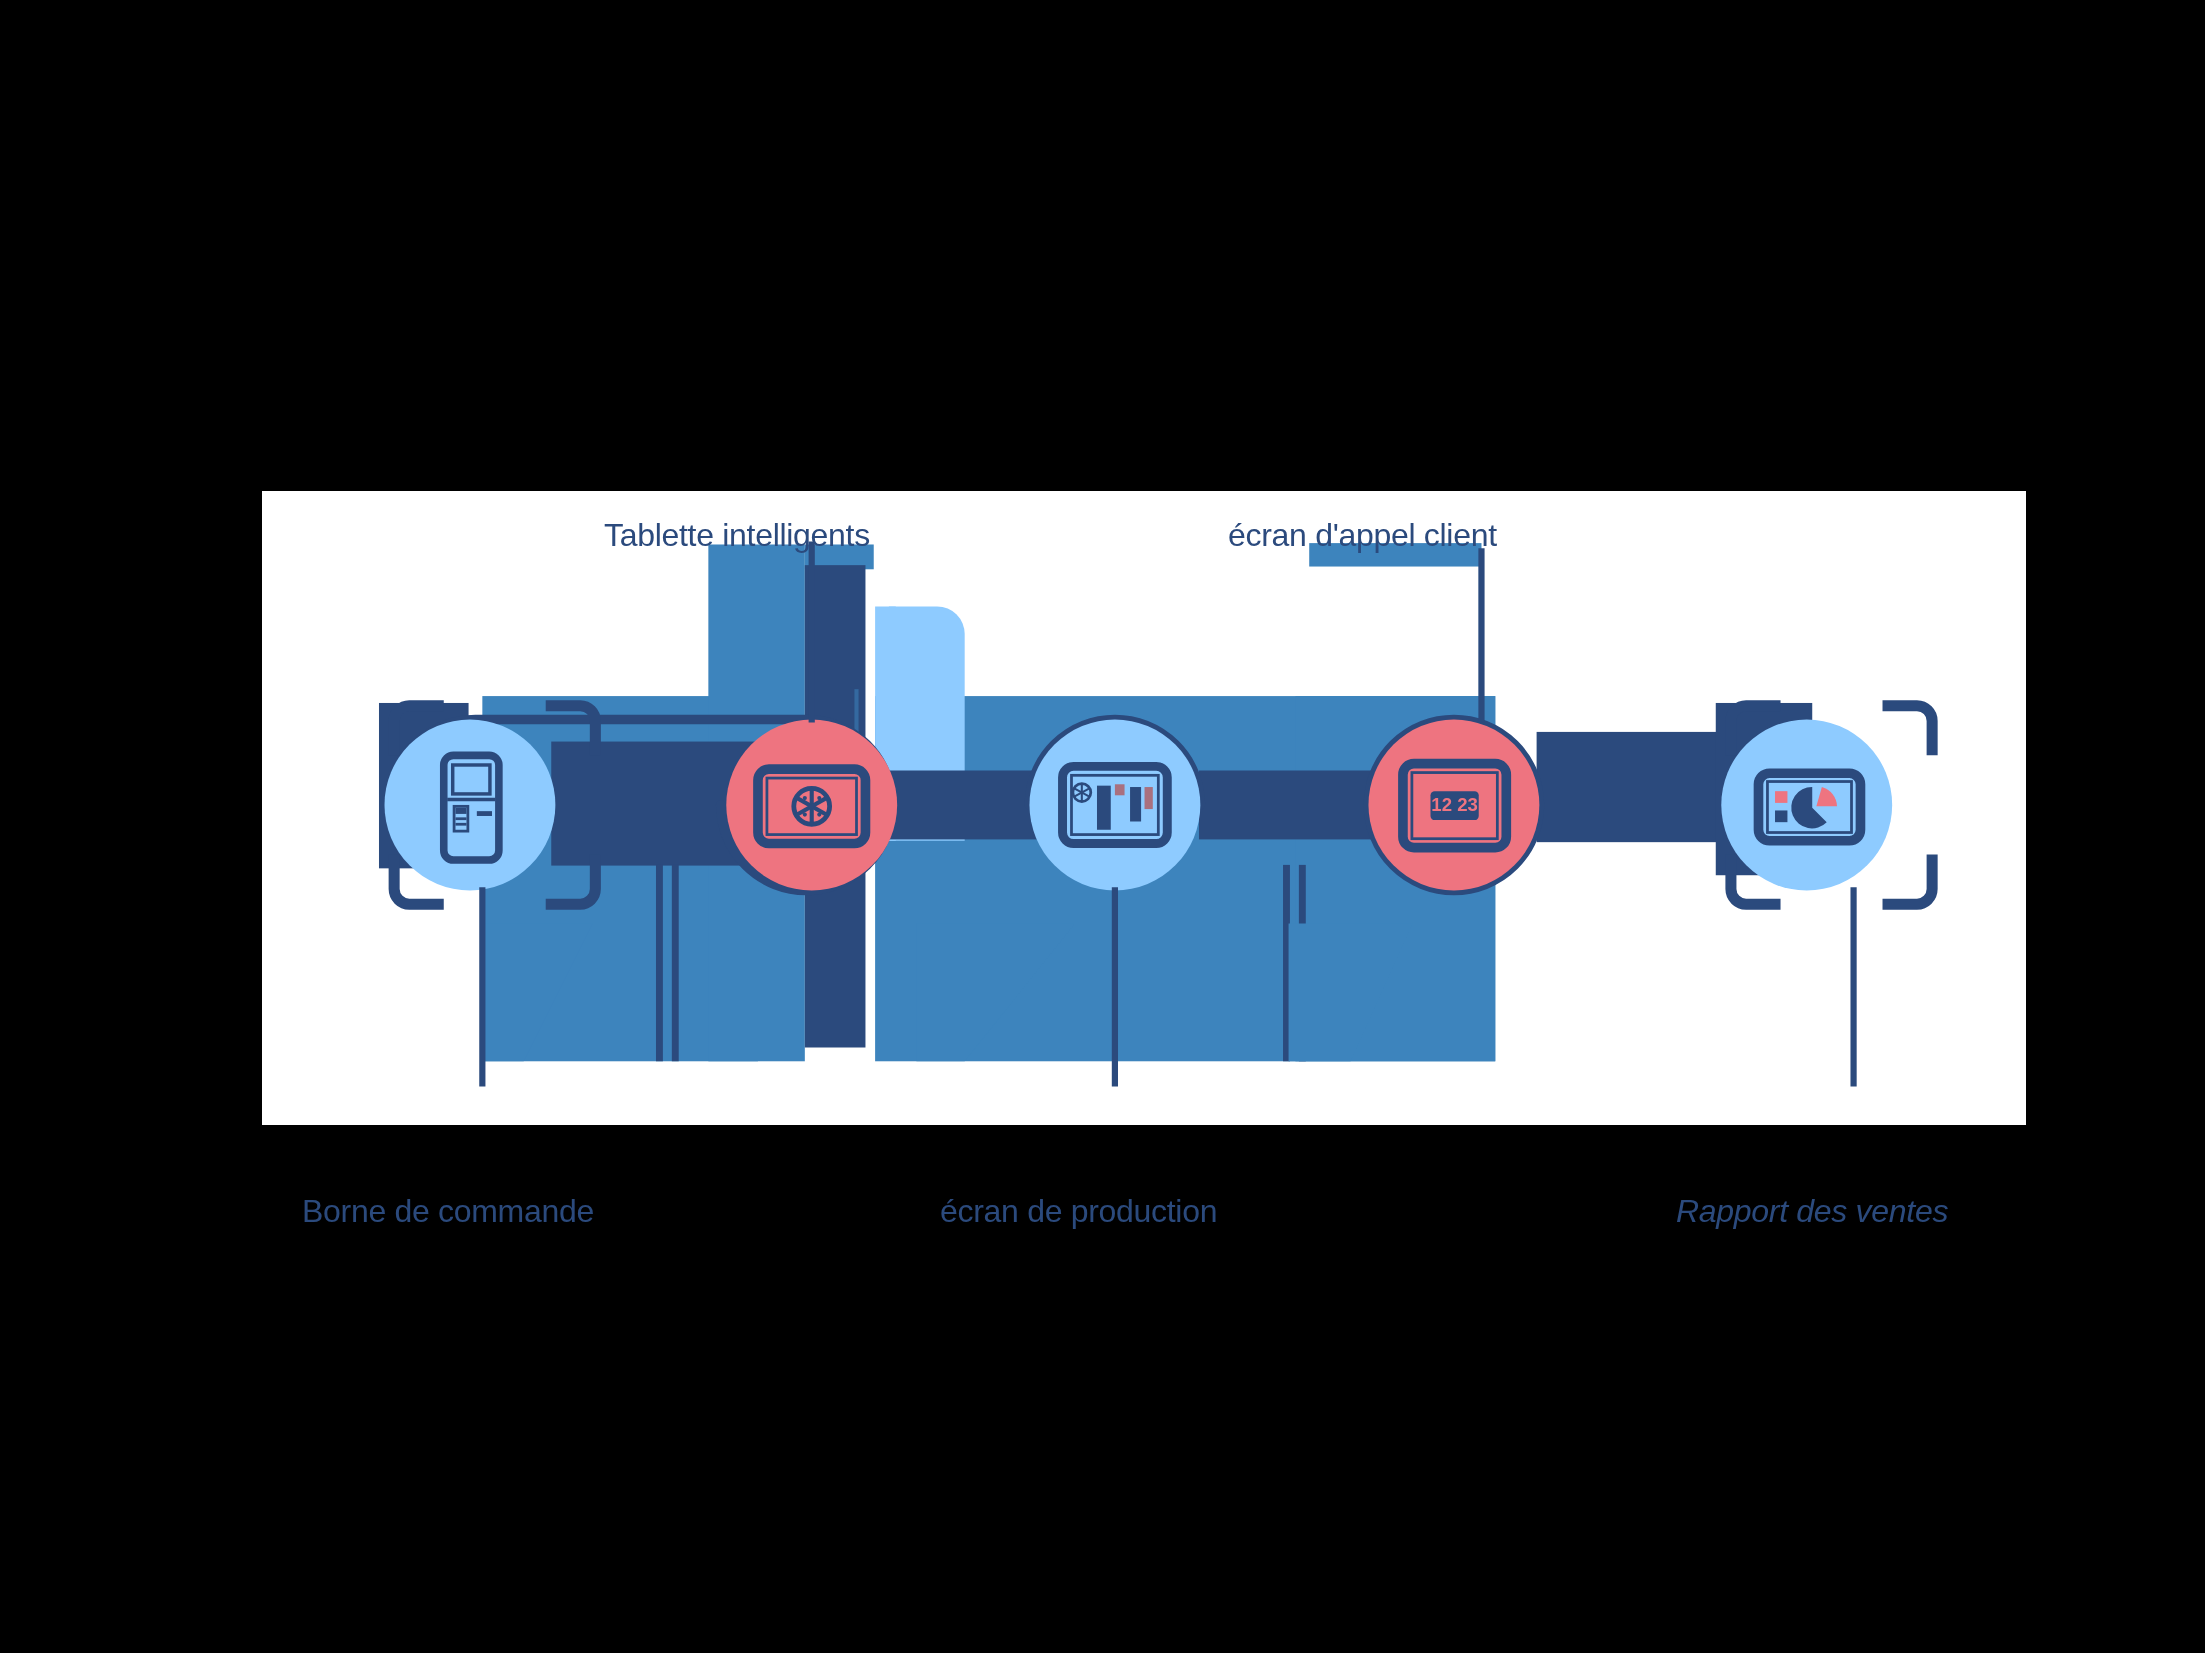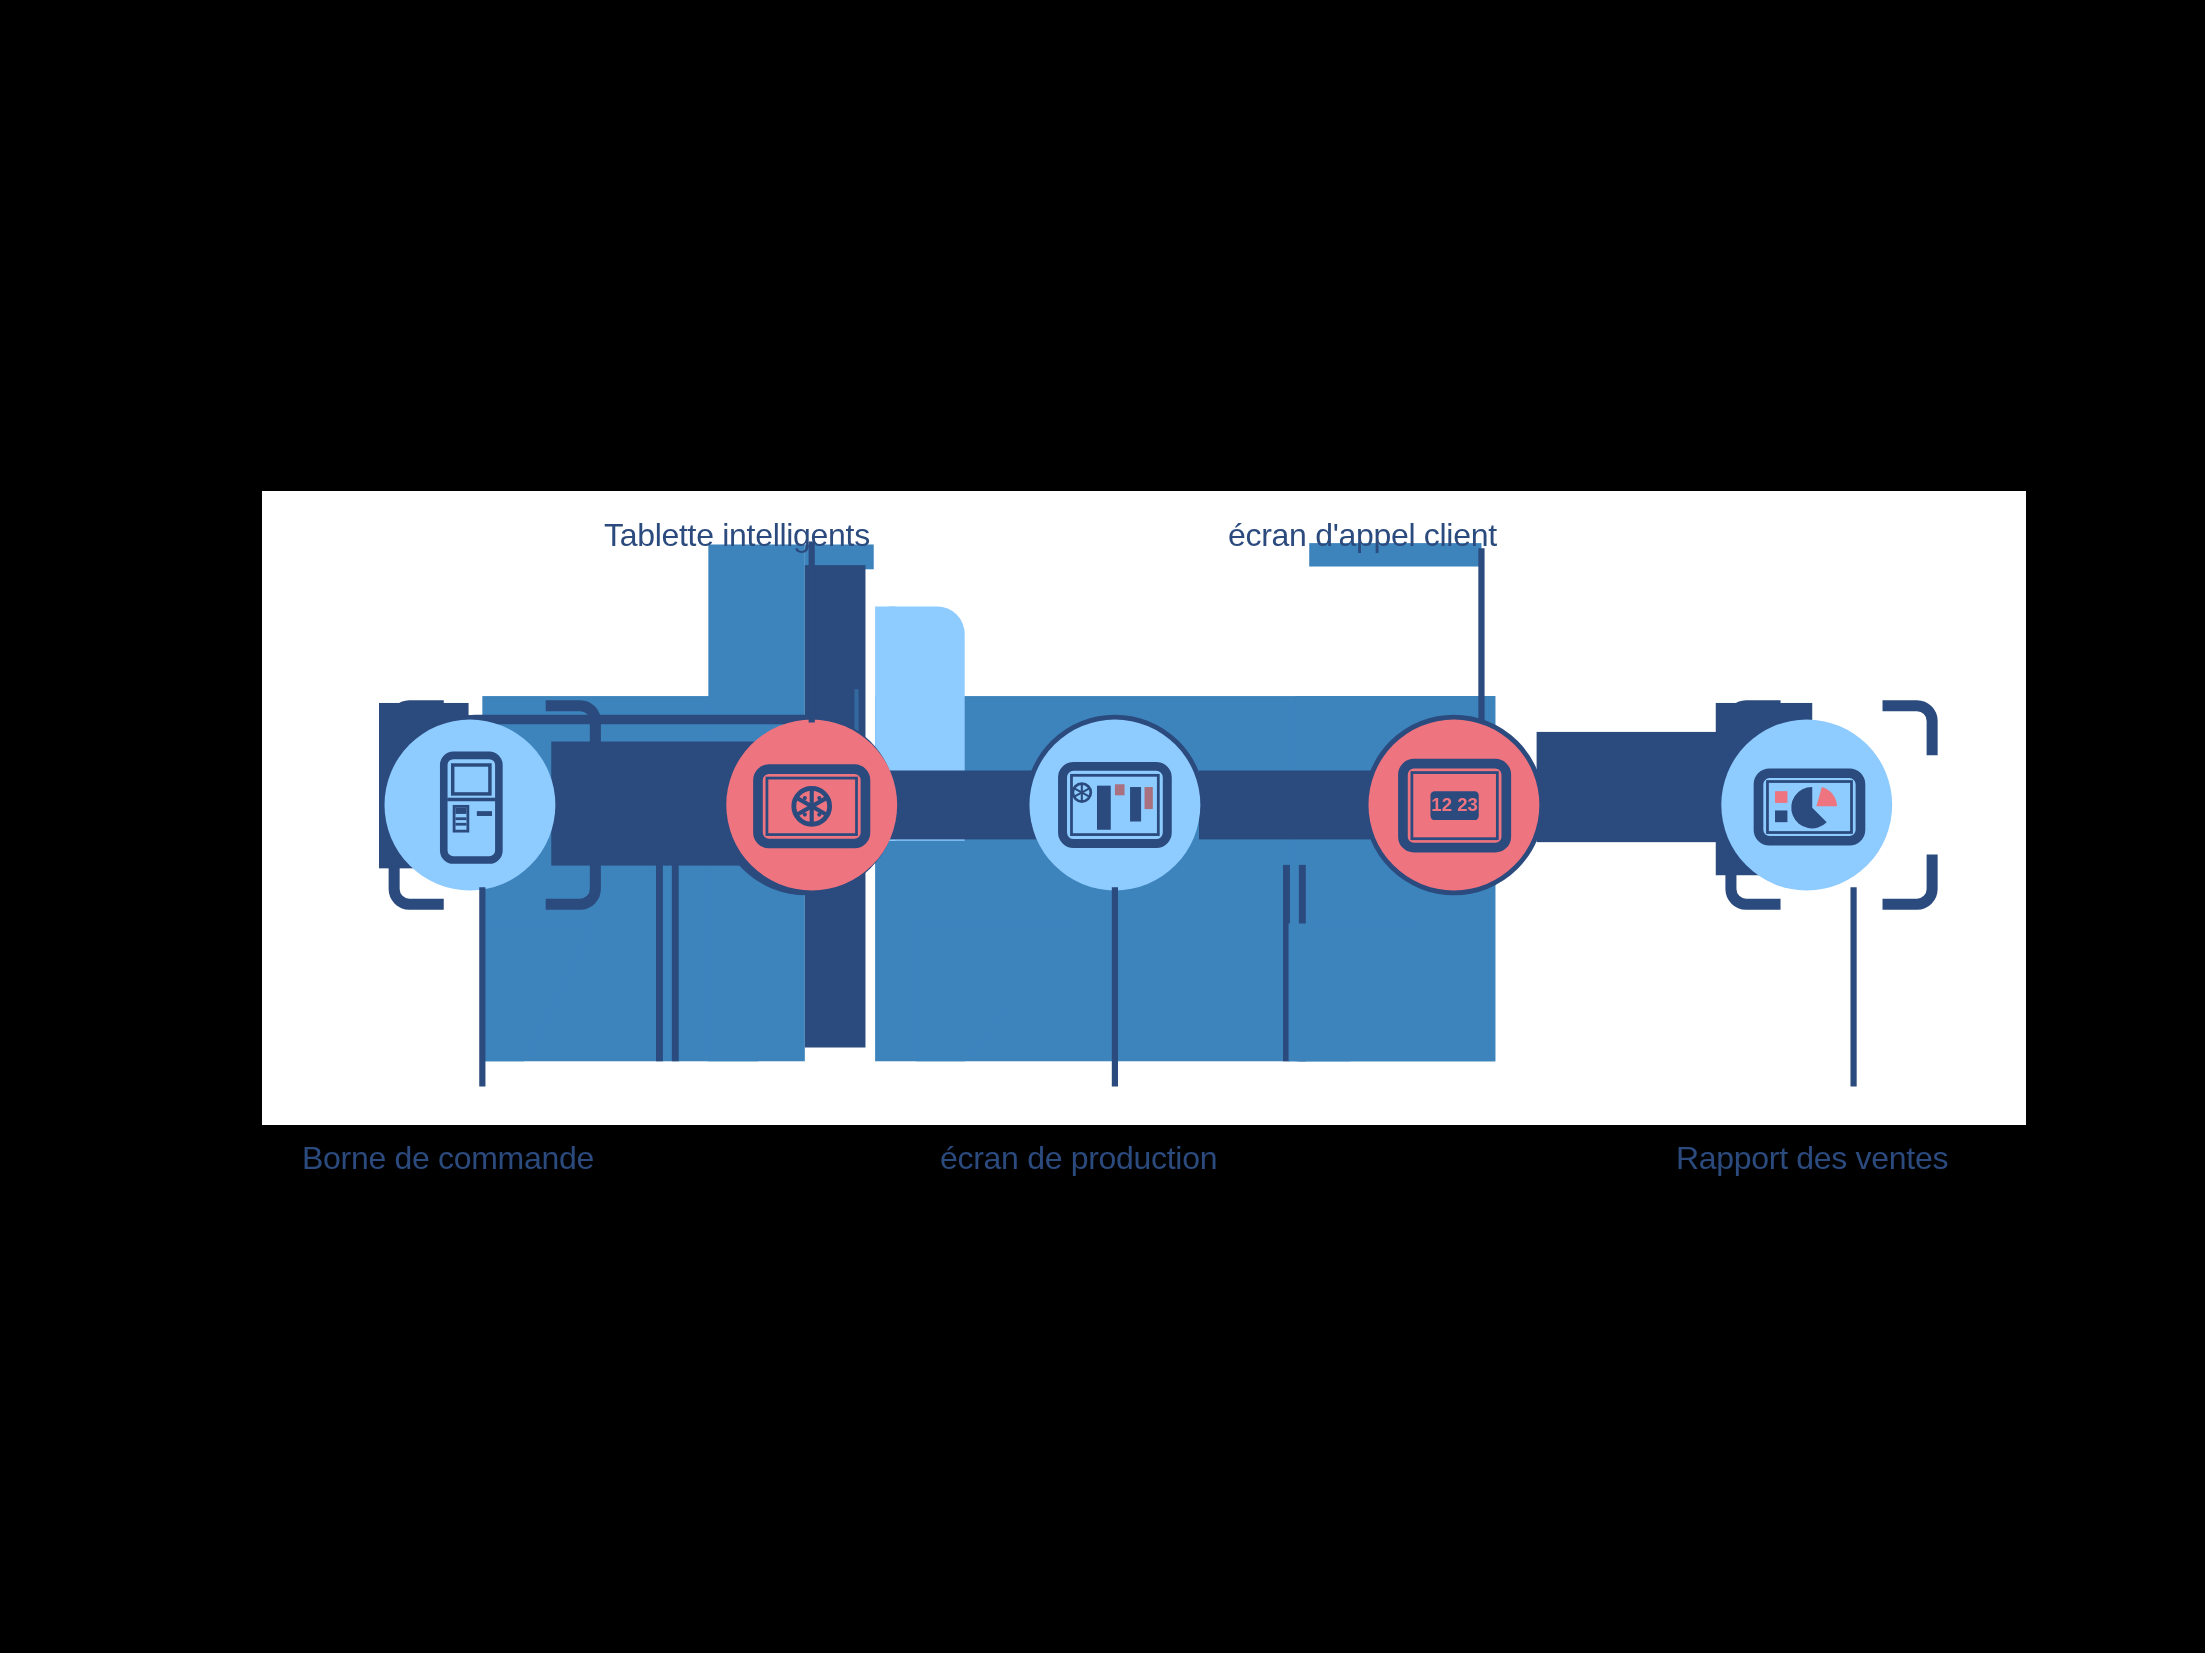--- a/index.html
+++ b/index.html
@@ -30,21 +30,21 @@
     position: absolute;
     color: #2b4a7d;
     font-size: 32px;
     font-weight: 400;
     white-space: nowrap;
     letter-spacing: -0.3px;
     line-height: 1;
     margin-top: 37px;
   }
   .label-above { top: 482px; }
-  .label-below { top: 1105px; padding-left: 40px; }
+  .label-below { top: 1158px; padding-left: 40px; }
 </style>
 </head>
 <body>
 
 <div id="stage">
 
   <div id="canvas-panel"></div>
 
   <svg id="diagram-svg" viewBox="0 0 3200 2400">
     <defs>
@@ -207,16 +207,16 @@
   </svg>
 
   <div class="node-label label-above" style="left:604px;">Tablette intelligents</div>
 
   <div class="node-label label-above" style="left:1228px;">écran d'appel client</div>
 
   <div class="node-label label-below" style="left:262px;">Borne de commande</div>
 
   <div class="node-label label-below" style="left:900px;">écran de production</div>
 
-  <div class="node-label label-below" style="left:1636px;">Rapport des ventes</div>
+  <div class="node-label label-below" style="left:1636px;font-style:italic;">Rapport des ventes</div>
 
 </div>
 
 
 </body></html>

